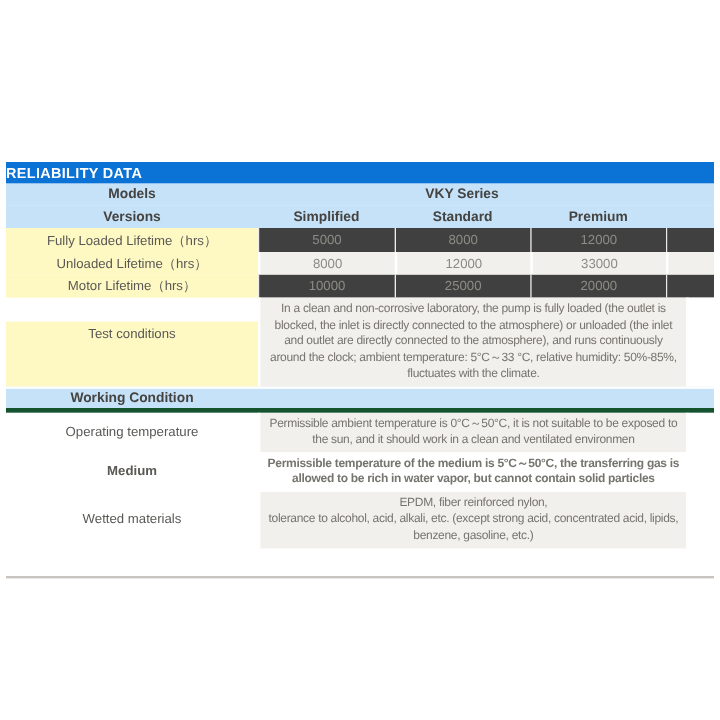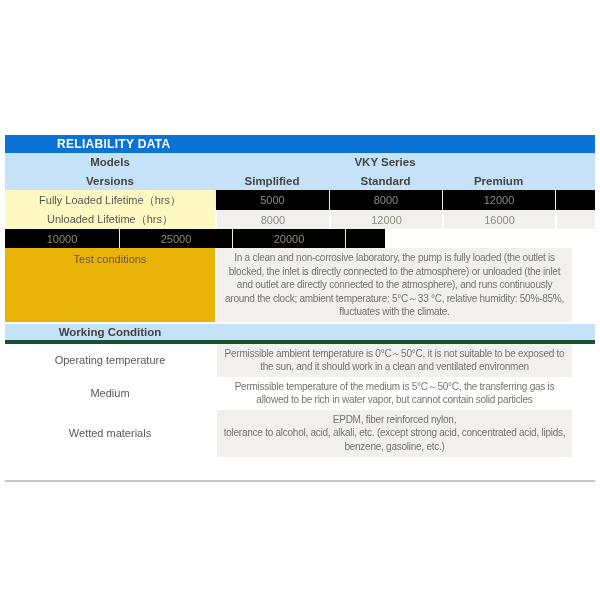--- a/index.html
+++ b/index.html
@@ -28,52 +28,52 @@
   .span3{width:340px;flex:0 0 340px;}
   .content-col{width:357px;flex:0 0 357px;}
   .rest-col{width:23px;flex:0 0 23px;}
 
   
   .title-band{
     height:18px;background:#0b72d6;align-items:center;
   }
   .title-band .title-text{
     color:#ffffff;font-weight:bold;font-size:12px;letter-spacing:.3px;
-    padding-left:52px;line-height:18px;
+    line-height:18px;
   }
   
   .band{background:#c5e2f9;}
   .models-row{height:18px;}
   .versions-row{height:19px;}
   .head{font-weight:bold;color:#454340;font-size:11.5px;}
 
   
   .data-row{min-height:19px;}
   .data-row .label-col{background:#fef9c3;color:#5a5855;}
   .data-row .val{color:#8d8b86;font-size:11px;}
-  .row-a .val{background:#000000;}
+  .row-a .val{background:#404040;}
   .row-b .val{background:#f2f0ec;}
   .row-a .cell + .cell{border-left:1px solid #ecebe7;}
   .row-b .cell + .cell{border-left:2px solid #ffffff;}
   .fl-row{min-height:20px;}
 
   
   .para{
     font-size:10px;line-height:13.5px;letter-spacing:-0.25px;color:#76746e;
     padding:3px 6px;flex-direction:column;justify-content:center;
   }
   .gray-bg{background:#f2f0ec;}
   .white-bg{background:#ffffff;}
   .tall-row{min-height:62px;}
-  .tall-row .label-col{align-items:flex-start;padding-top:5px;background:#eab308;}
+  .tall-row .label-col{align-items:flex-start;padding-top:5px;background:#fef9c3;margin-top:20px;}
   .tall-row .cell + .cell{border-left:2px solid #ffffff;}
   .wc-row .cell + .cell{border-left:2px solid #ffffff;}
   .wc-row .label-col{background:#fff;}
   .op-row{min-height:33px;}
-  .med-row{min-height:33px;}
+  .med-row{min-height:33px;font-weight:bold;}
   .wet-row{min-height:47px;}
   .empty-row{height:23px;background:#ffffff;}
 
   
   .wc-band{
     height:22px;background:#c5e2f9;
     border-top:2px solid #ffffff;border-bottom:4px solid #14532d;
   }
   .wc-band .label-col{background:transparent;}
   .pline{display:block;width:100%;}
@@ -107,25 +107,26 @@
       <div class="cell c1 val">5000</div>
       <div class="cell c2 val">8000</div>
       <div class="cell c3 val">12000</div>
       <div class="cell c4 val"></div>
     </div>
 
     <div class="row data-row row-b">
       <div class="cell label-col">Unloaded Lifetime（hrs）</div>
       <div class="cell c1 val">8000</div>
       <div class="cell c2 val">12000</div>
-      <div class="cell c3 val">16000</div>
+      <div class="cell c3 val">33000</div>
       <div class="cell c4 val"></div>
     </div>
 
     <div class="row data-row row-a">
+      <div class="cell label-col">Motor Lifetime（hrs）</div>
       <div class="cell c1 val">10000</div>
       <div class="cell c2 val">25000</div>
       <div class="cell c3 val">20000</div>
       <div class="cell c4 val"></div>
     </div>
 
     <div class="row tall-row">
       <div class="cell label-col">Test conditions</div>
       <div class="cell content-col para gray-bg">In a clean and non-corrosive laboratory, the pump is fully loaded (the outlet is blocked, the inlet is directly connected to the atmosphere) or unloaded (the inlet and outlet are directly connected to the atmosphere), and runs continuously around the clock; ambient temperature: 5°C～33 °C, relative humidity: 50%-85%, fluctuates with the climate.</div>
       <div class="cell rest-col white-bg"></div>

